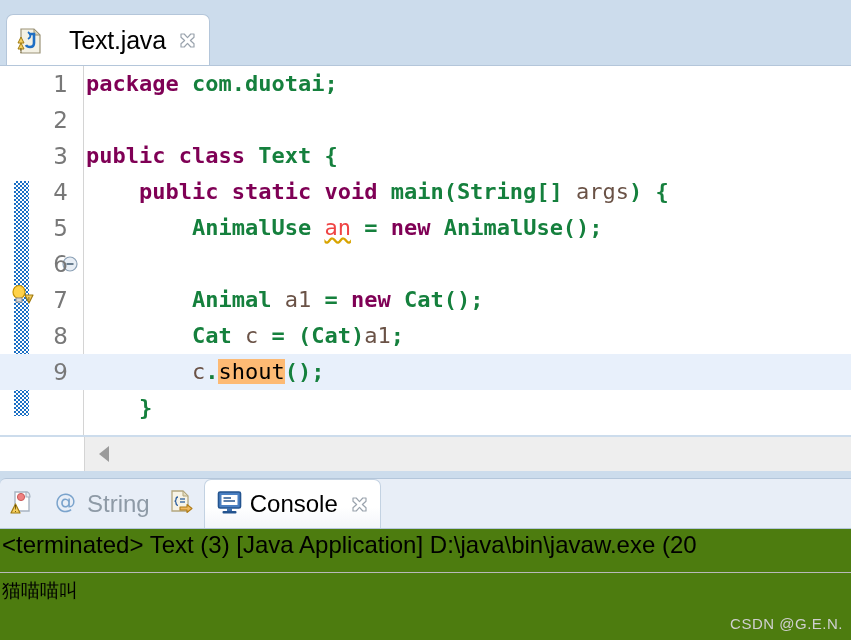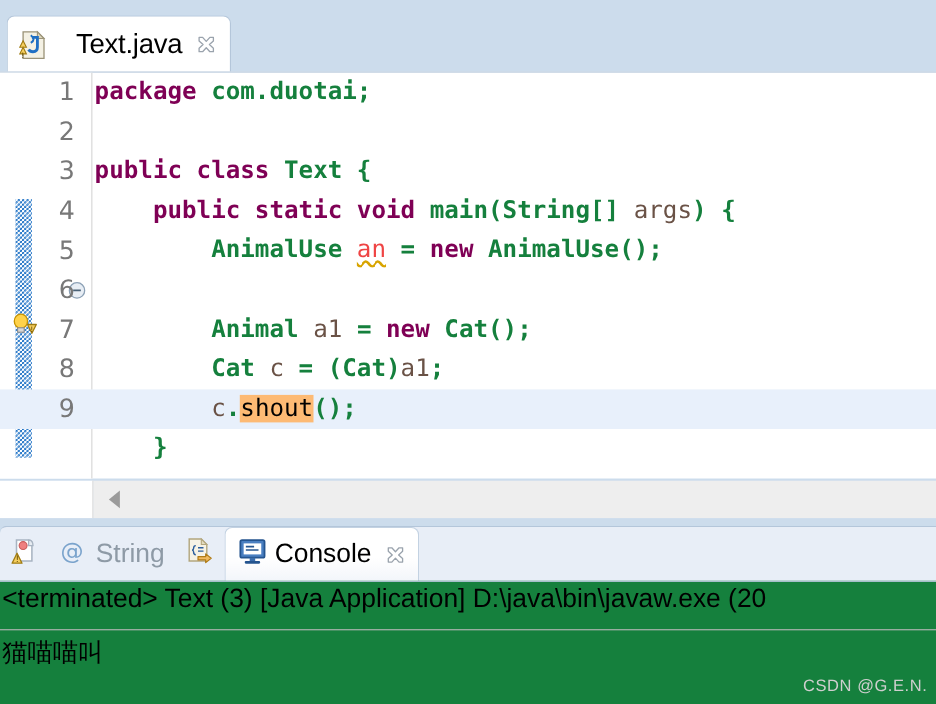--- a/index.html
+++ b/index.html
@@ -218,38 +218,38 @@
   }
   .vtab-close {
     margin-left: 12px;
     width: 19px; height: 19px;
   }
 
   .console-output {
     position: absolute;
     left: 0; top: 56px;
     width: 851px; height: 112px;
-    background: #15803d;
+    background: #4d7c0f;
     border-top: 1px solid #b4c6da;
     box-sizing: border-box;
     overflow: hidden;
   }
   .console-line {
     position: absolute;
     left: 2px;
     white-space: pre;
     font-size: 24px;
     color: #000000;
     font-family: "Liberation Sans", sans-serif;
   }
   .console-line.l1 { top: 2px; }
   .console-line.l2 {
     top: 49px;
     font-family: "DejaVu Sans", sans-serif;
-    font-size: 23px;
+    font-size: 19px;
   }
   .console-sep {
     position: absolute;
     left: 0; top: 43px;
     width: 851px; height: 1px;
     background: #b9b9b9;
   }
   .watermark {
     position: absolute;
     right: 8px; bottom: 8px;

